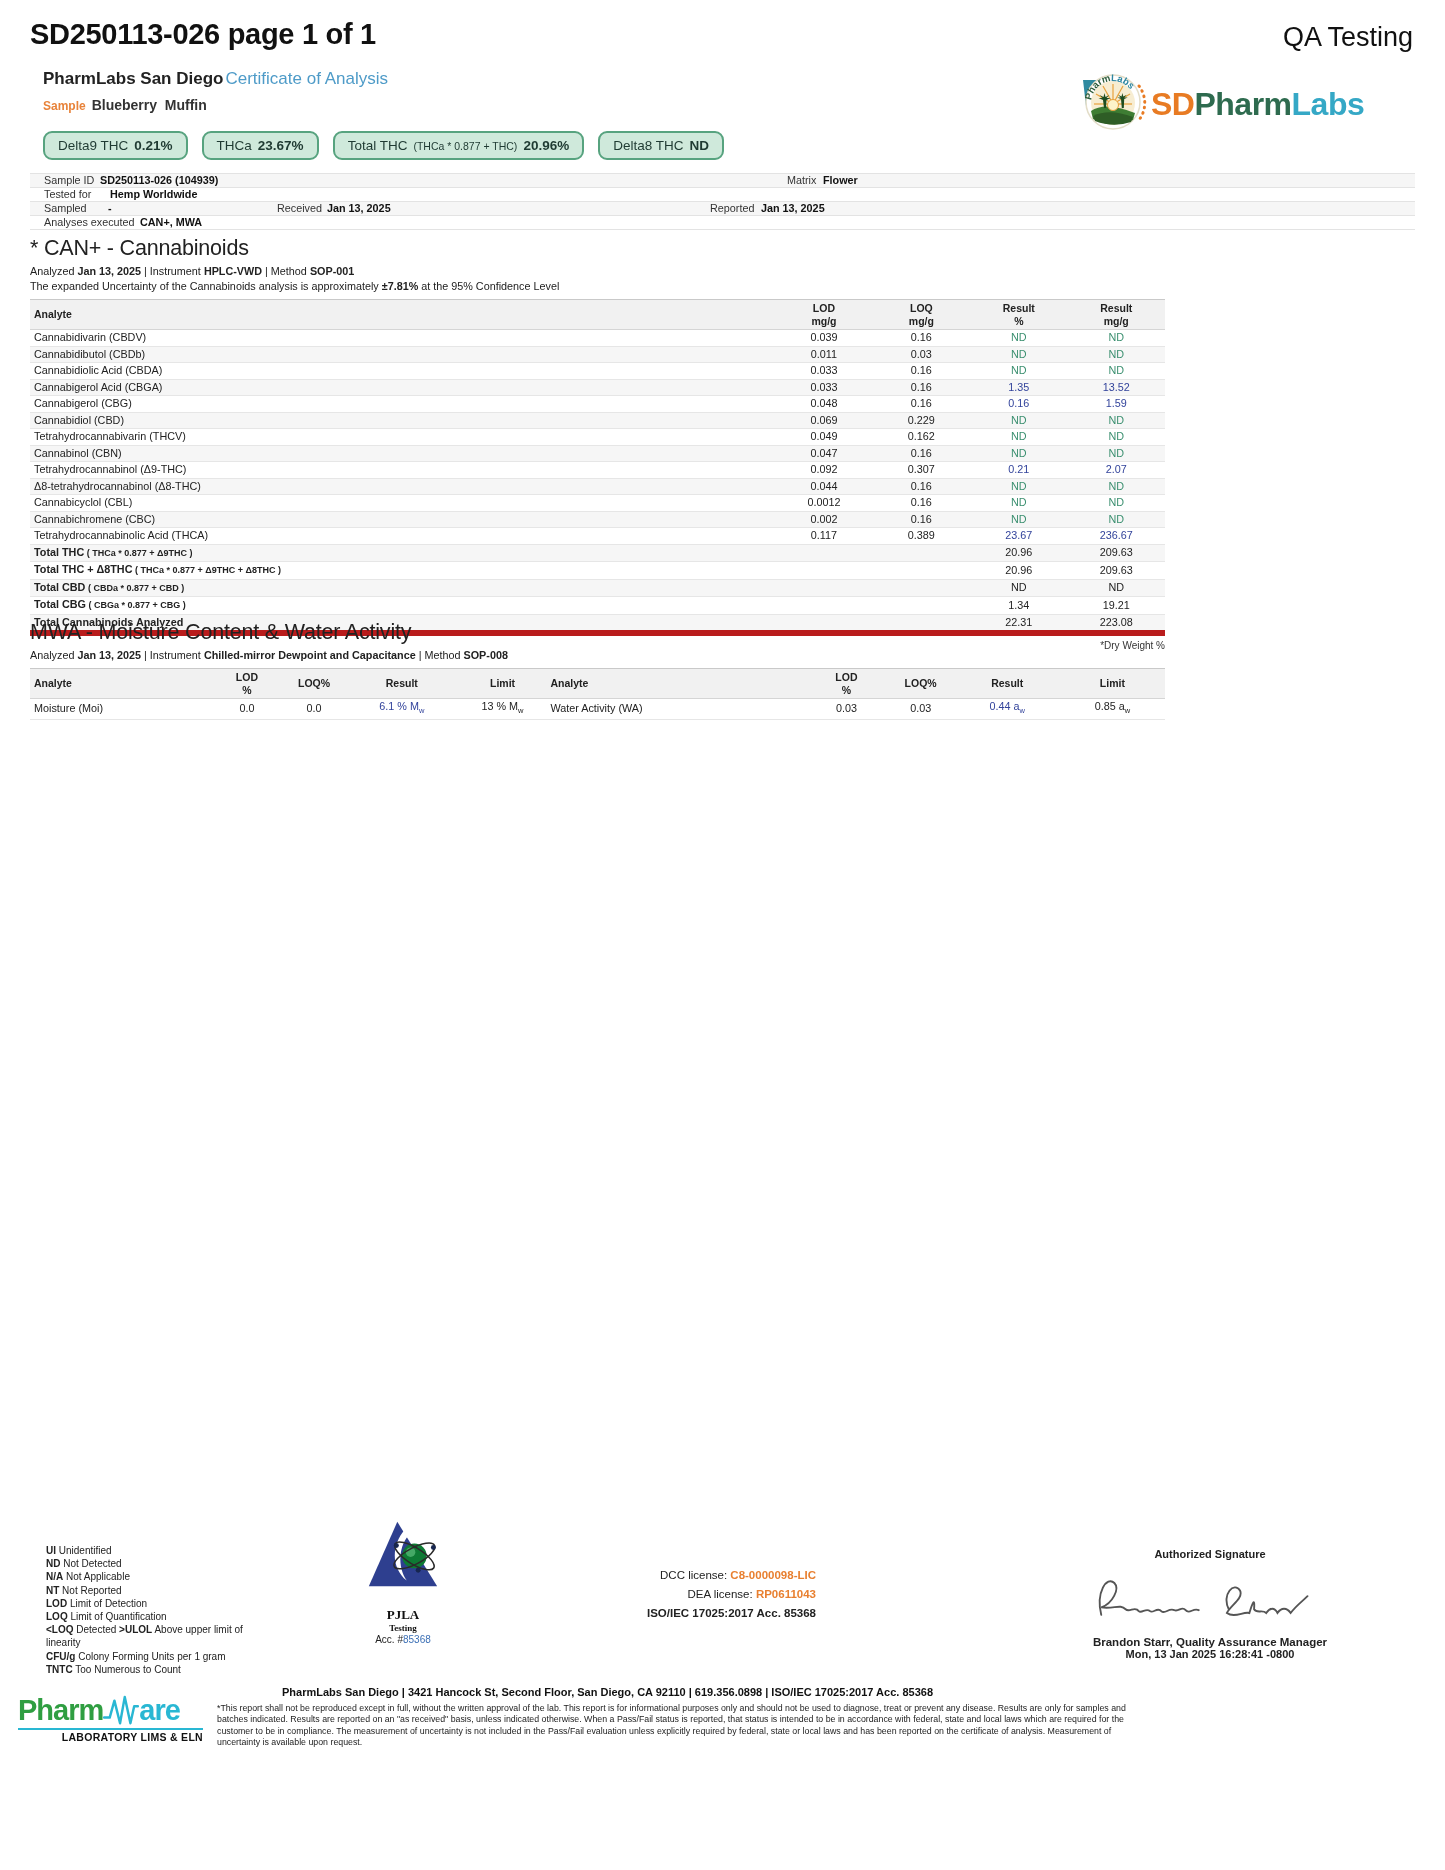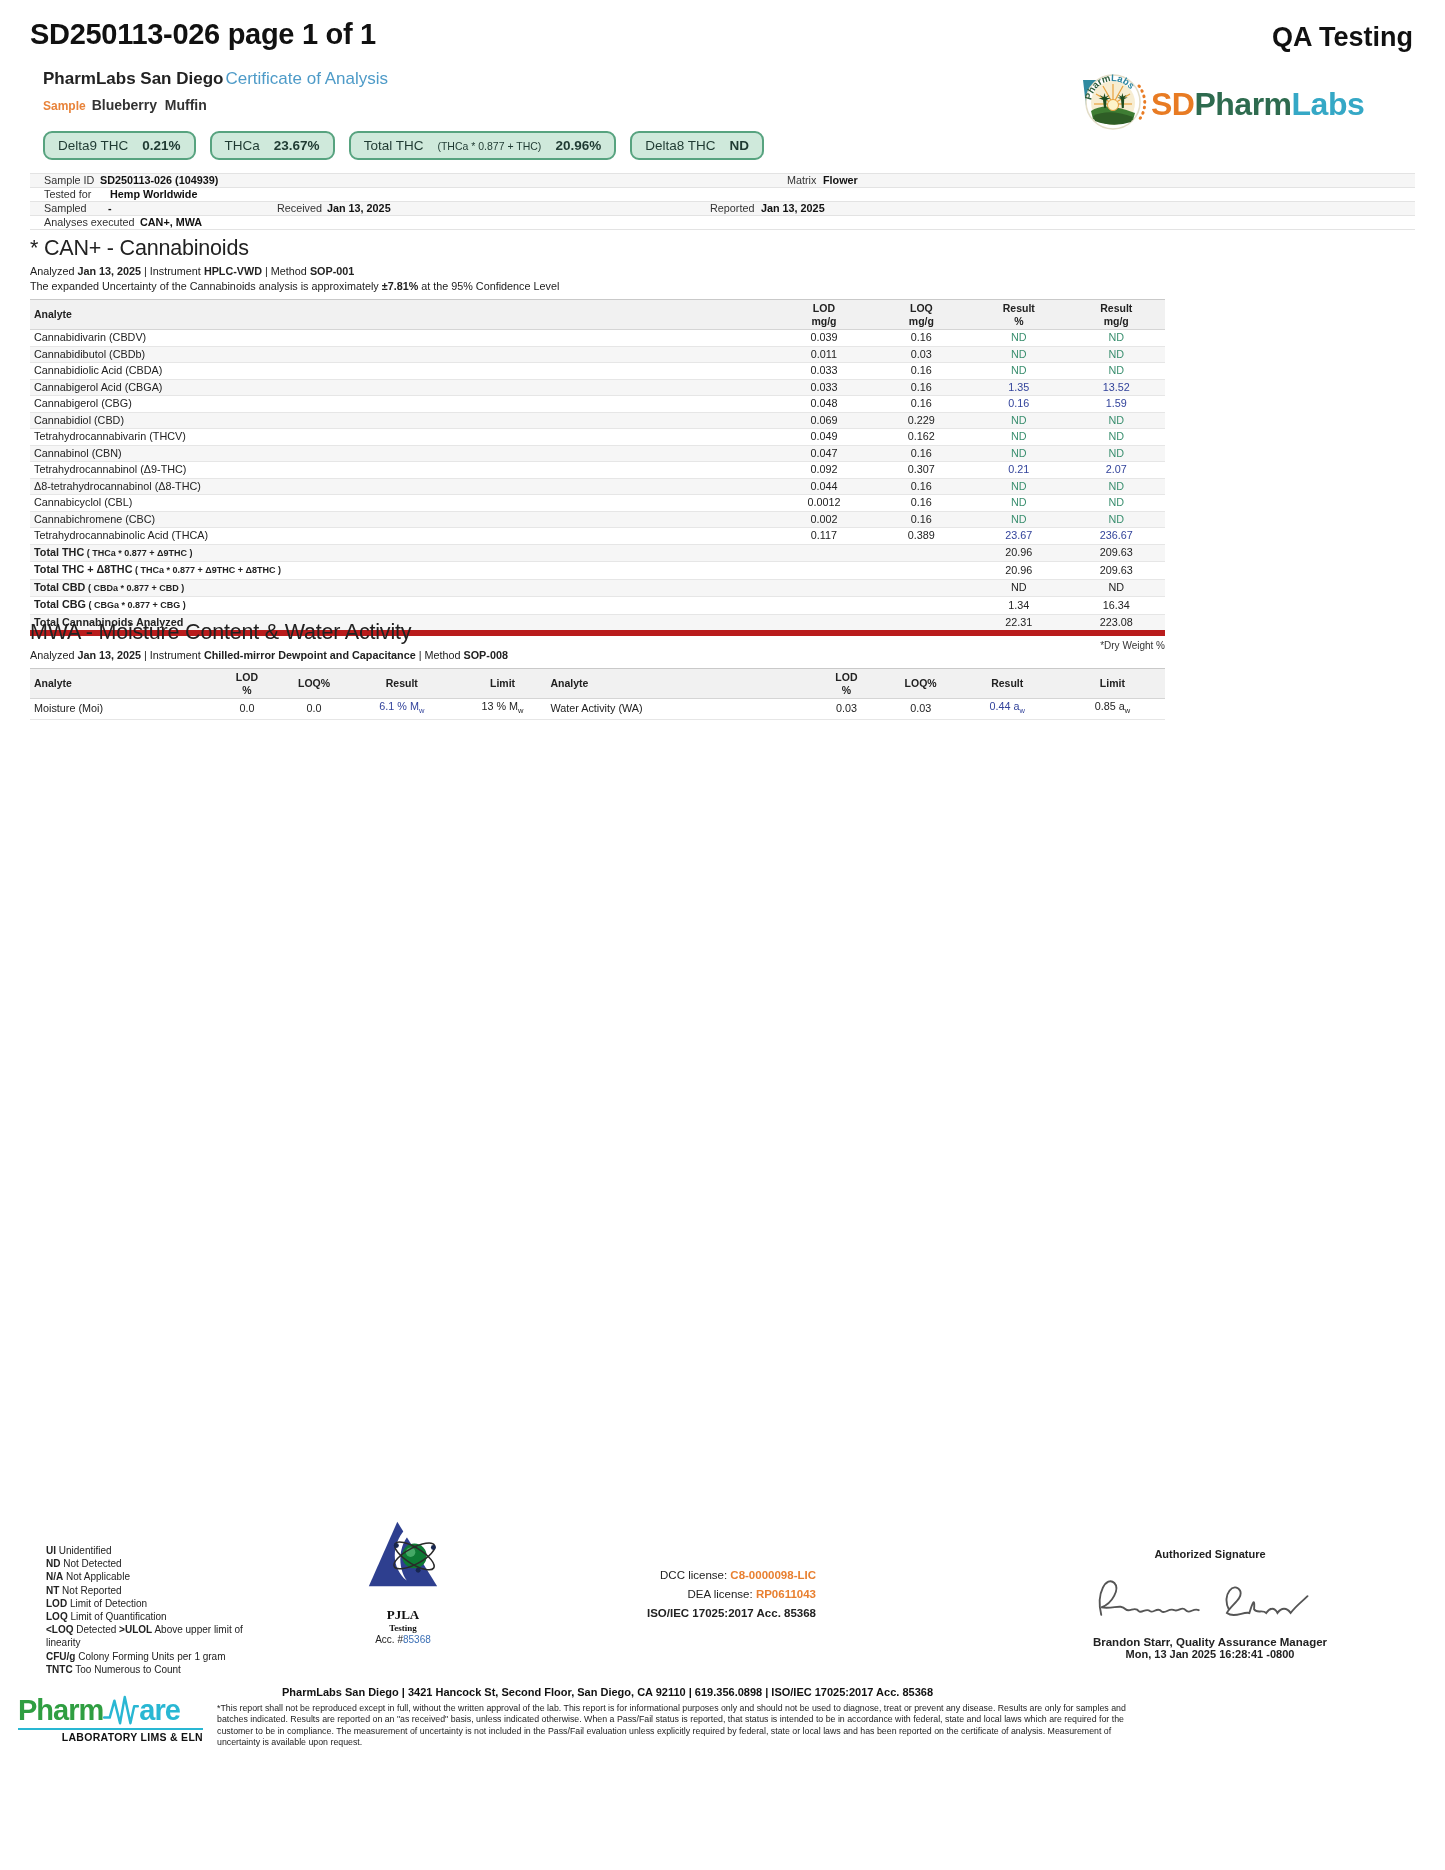--- a/index.html
+++ b/index.html
@@ -4,31 +4,31 @@
 <style>
   html,body{margin:0;padding:0;}
   body{
     width:1445px;height:1870px;position:relative;background:#ffffff;
     font-family:"Liberation Sans","DejaVu Sans",sans-serif;color:#222;overflow:hidden;
   }
   .abs{position:absolute;}
 
   
   #doc-title{left:30px;top:18px;font-size:29px;font-weight:600;color:#111;letter-spacing:-0.3px;}
-  #qa-label{right:32px;top:22px;font-size:27px;font-weight:700;color:#111;}
+  #qa-label{right:32px;top:22px;font-size:27px;font-weight:400;color:#111;}
   #lab-line{left:43px;top:69px;font-size:17px;}
   .lab-name{font-weight:700;color:#222;}
   .doc-type{color:#4e9bc8;font-weight:500;margin-left:2px;}
   #logo{right:42px;top:72px;}
   #sample-line{left:43px;top:97px;display:flex;align-items:baseline;}
   .sample-label{color:#e8833a;font-size:12px;font-weight:600;margin-right:6px;}
   .sample-name{font-size:14px;font-weight:700;color:#333;white-space:pre;}
   #badges{left:43px;top:131px;display:flex;gap:14px;}
   .badge{background:#cfe9db;border:2px solid #57a37f;border-radius:9px;padding:2px 13px;
-    font-size:13.5px;color:#1f3a32;display:flex;align-items:center;gap:14px;height:21px;}
+    font-size:13.5px;color:#1f3a32;display:flex;align-items:center;gap:6px;height:21px;}
   .b-value{font-weight:700;}
   .b-formula{font-size:10.5px;}
 
   
   #info-table{left:30px;top:173px;width:1385px;font-size:10.8px;}
   .info-row{position:relative;height:13px;line-height:13px;border-top:1px solid #e3e3e3;}
   .info-row:nth-child(odd){background:#f6f6f6;}
   .info-row:last-child{border-bottom:1px solid #e3e3e3;}
   .info-row span{position:absolute;white-space:nowrap;}
   .info-label{color:#333;}
@@ -342,21 +342,21 @@
           <td class="td-num"></td>
           <td class="td-num"></td>
           <td class="td-num total-val">ND</td>
           <td class="td-num total-val">ND</td>
         </tr>
         <tr>
           <td class="td-analyte"><span class="tname">Total CBG</span><span class="tformula"> ( CBGa * 0.877 + CBG )</span></td>
           <td class="td-num"></td>
           <td class="td-num"></td>
           <td class="td-num total-val">1.34</td>
-          <td class="td-num total-val">16.34</td>
+          <td class="td-num total-val">19.21</td>
         </tr>
         <tr class="alt last">
           <td class="td-analyte"><span class="tname">Total Cannabinoids Analyzed</span></td>
           <td class="td-num"></td>
           <td class="td-num"></td>
           <td class="td-num total-val">22.31</td>
           <td class="td-num total-val">223.08</td>
         </tr>
       </tbody>
   </table>

